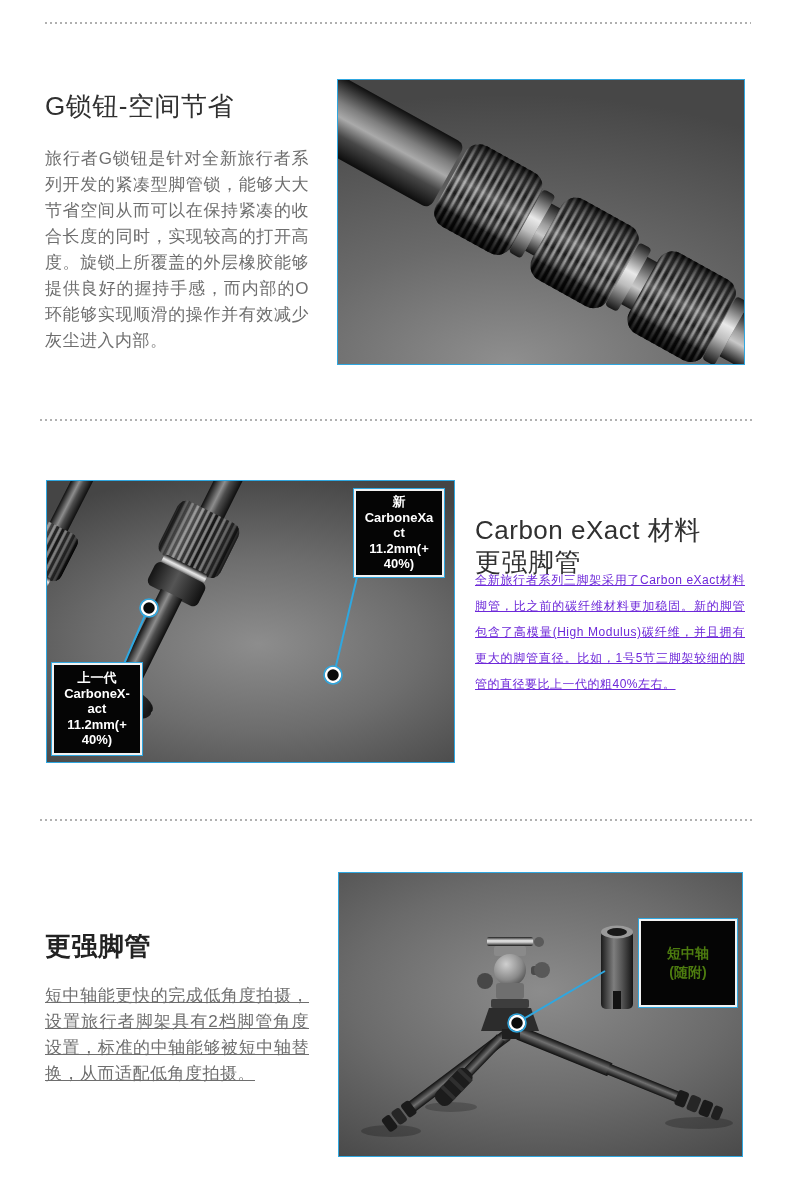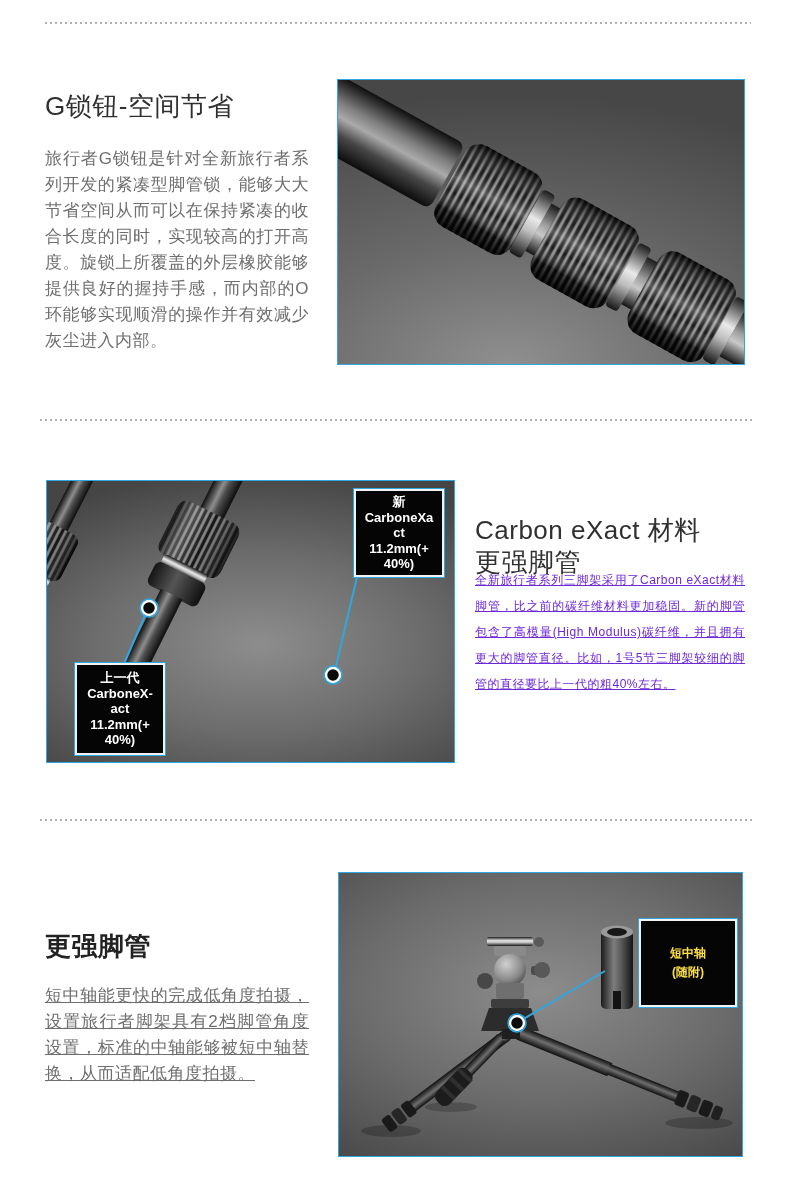--- a/index.html
+++ b/index.html
@@ -36,21 +36,21 @@
   .callout{
     position:absolute;background:#050505;border:2px solid #f2f2f2;
     box-shadow:0 0 0 1px #2fa7e0;display:flex;align-items:center;justify-content:center;
     text-align:center;
   }
   .callout .ct{
     color:#ffffff;font-size:13px;line-height:15.5px;font-weight:600;
     white-space:pre-line;
   }
   .callout .ct-big{
-    color:#fde047;font-size:12px;line-height:19px;font-weight:700;
+    color:#4d7c0f;font-size:14px;line-height:19px;font-weight:700;
     white-space:pre-line;
   }
 </style>
 </head>
 <body>
 
 <div class="page">
 
   <div class="divider" style="left:45px;top:22px;width:706px;"></div>
 
@@ -174,21 +174,21 @@
       <circle cx="286" cy="194" r="7" fill="#0a0a0a" stroke="#ffffff" stroke-width="2.5"></circle>
       <circle cx="286" cy="194" r="9" fill="none" stroke="#2fa7e0" stroke-width="1.5"></circle>
     </svg>
     <div class="callout" style="left:307px;top:8px;width:86px;height:84px;">
       <div class="ct">新
 CarboneXa
 ct
 11.2mm(+
 40%)</div>
     </div>
-    <div class="callout" style="left:28px;top:182px;width:86px;height:88px;">
+    <div class="callout" style="left:5px;top:182px;width:86px;height:88px;">
       <div class="ct">上一代
 CarboneX-
 act
 11.2mm(+
 40%)</div>
     </div>
   </div>
 
   <div class="abs h1" style="left:475px;top:490px;width:290px;margin-top:24px;">Carbon eXact 材料
 更强脚管</div>

